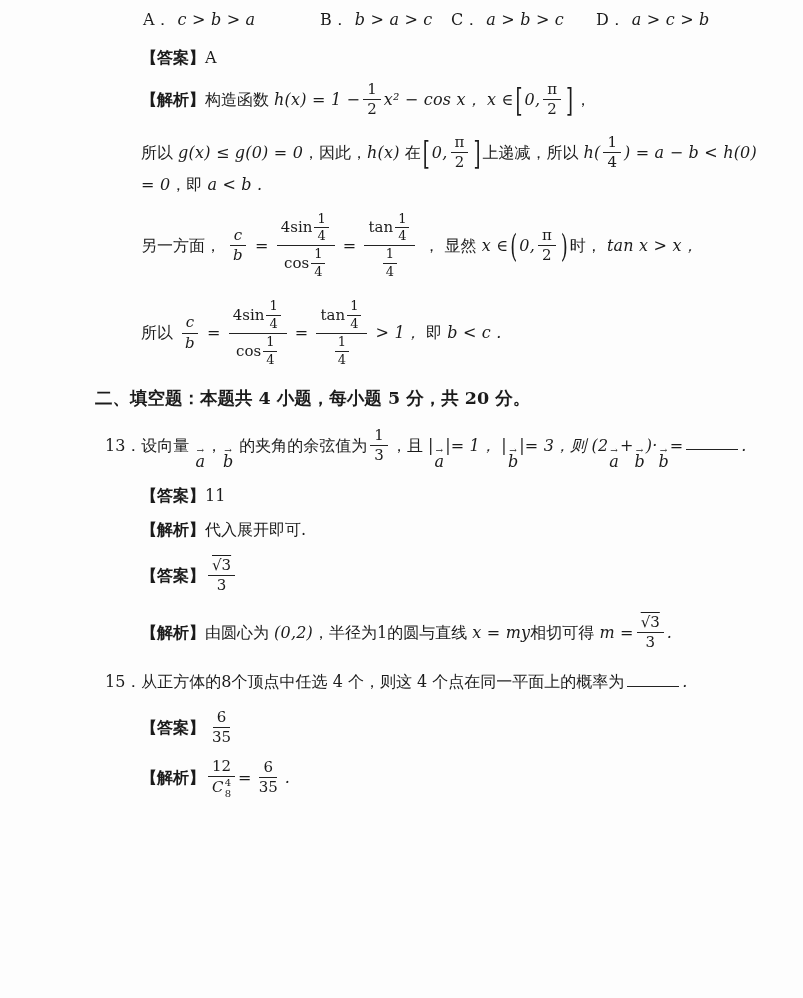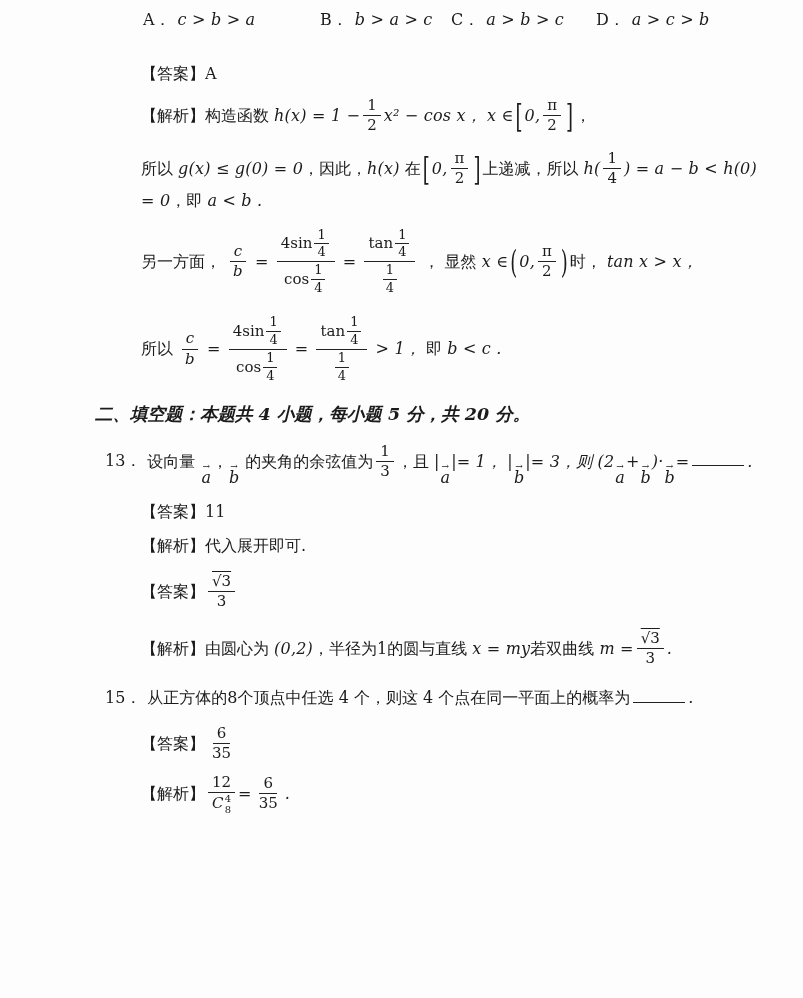--- a/index.html
+++ b/index.html
@@ -14,24 +14,24 @@
   .page { padding:10px 30px 0 105px; }
 
   .line { margin-bottom:13px; line-height:1.55; }
   .ind  { margin-left:36px; }
   .gap-sm { margin-bottom:9px; }
   .gap-lg { margin-bottom:17px; }
 
   .cn { font-style:normal; }
   .m  { font-style:italic; letter-spacing:.2px; }
   .fn { font-style:normal; }
-  .tag { font-weight:400; }
-  .qnum { margin-right:6px; }
-
-  .options-row { position:relative; height:26px; margin-bottom:26px; }
+  .tag { font-weight:700; }
+  .qnum { margin-right:0; }
+
+  .options-row { position:relative; height:26px; margin-bottom:10px; }
   .opt { position:absolute; top:0; white-space:nowrap; }
   .opt-label { margin-right:7px; }
 
   .frac { display:inline-flex; flex-direction:column; align-items:center;
           vertical-align:middle; margin:0 3px; line-height:1.3; font-size:15px; }
   .frac > .num { border-bottom:1.2px solid #222; padding:0 4px;
                  display:inline-flex; align-items:center; justify-content:center; }
   .frac > .den { padding:0 4px; display:inline-flex; align-items:center; justify-content:center; }
   .frac .frac { font-size:13px; margin:0 2px; }
   .frac .frac > .num, .frac .frac > .den { padding:0 3px; }
@@ -40,21 +40,21 @@
           vertical-align:middle; font-size:18px; font-style:normal; }
 
   .vec { display:inline-flex; flex-direction:column; align-items:center;
          vertical-align:-3px; line-height:1; margin:0 1px; }
   .vh  { font-size:9px; line-height:.8; }
   .vb  { font-style:italic; line-height:1.05; }
 
   .blank { display:inline-block; width:52px; height:15px;
            border-bottom:1.5px solid #222; vertical-align:baseline; margin:0 3px; }
 
-  .sec-heading { font-size:17.5px; font-weight:700; margin:16px 0 16px -10px;font-style:italic; }
+  .sec-heading { font-size:17.5px; font-weight:700; margin:16px 0 16px -10px; }
 
   .ol { text-decoration:overline; }
 
   .stk { display:inline-flex; flex-direction:column; align-items:center;
          font-size:10px; line-height:1.1; font-style:normal; margin-left:1px; }
 </style>
 </head>
 <body>
 
 <div class="page">
@@ -236,21 +236,21 @@
   <p class="line ind gap-lg">
     <span class="tag">【答案】</span><span class="frac">
         <span class="num ol">√3</span>
         <span class="den">3</span>
       </span>
   </p>
 
   <p class="line ind gap-lg">
     <span class="tag">【解析】</span><span class="cn">由圆心为</span>
     <span class="m">(0,2)</span><span class="cn">，半径为1的圆与直线</span>
-    <span class="m">x = my</span><span class="cn">若双曲线</span>
+    <span class="m">x = my</span><span class="cn">相切可得</span>
     <span class="m">m =</span><span class="frac">
         <span class="num ol">√3</span>
         <span class="den">3</span>
       </span><span class="m">.</span>
   </p>
 
   <p class="line">
     <span class="qnum">15．</span><span class="cn">从正方体的8个顶点中任选 4 个，则这 4 个点在同一平面上的概率为</span><span class="blank"></span><span class="m">.</span>
   </p>
 

